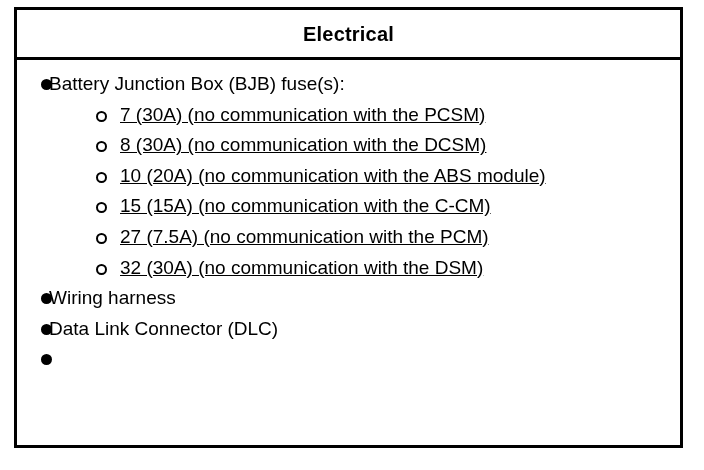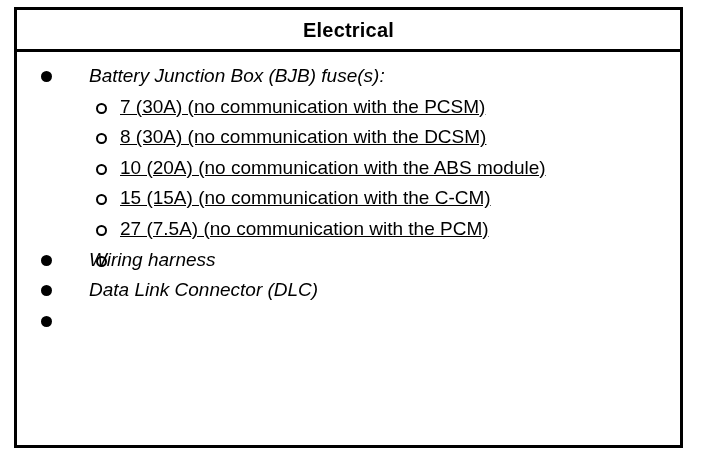--- a/index.html
+++ b/index.html
@@ -20,21 +20,21 @@
     left: 14px;
     top: 7px;
     width: 669px;
     height: 441px;
     border: 3px solid #000000;
     box-sizing: border-box;
     background: #ffffff;
   }
 
   .table-header {
-    height: 42px;
+    height: 50px;
     border-bottom: 3px solid #000000;
     display: flex;
     align-items: center;
     justify-content: center;
     box-sizing: border-box;
   }
   .table-header-title {
     font-size: 20px;
     font-weight: bold;
     letter-spacing: 0.2px;
@@ -59,22 +59,21 @@
 
   li.item1, li.item2 {
     position: relative;
     font-size: 19px;
     line-height: 30.6px;
     white-space: nowrap;
   }
 
   
   li.item1 {
-    padding-left: 72px;
-    font-style: italic;
+    padding-left: 32px;
   }
   li.item1 > .bullet-disc {
     position: absolute;
     left: 24px;
     top: 10px;
     width: 11px;
     height: 11px;
     border-radius: 50%;
     background: #000000;
   }
@@ -132,20 +131,21 @@
         <li class="item2">
           <span class="bullet-circle"></span>
           <span class="item-text">15 (15A) (no communication with the C-CM)</span>
         </li>
         <li class="item2">
           <span class="bullet-circle"></span>
           <span class="item-text">27 (7.5A) (no communication with the PCM)</span>
         </li>
         <li class="item2">
           <span class="bullet-circle"></span>
+          <span class="item-text">32 (30A) (no communication with the DSM)</span>
         </li>
       </ul>
 
       <li class="item1">
         <span class="bullet-disc"></span>
         <span class="item-text">Wiring harness</span>
       </li>
 
       <li class="item1">
         <span class="bullet-disc"></span>

